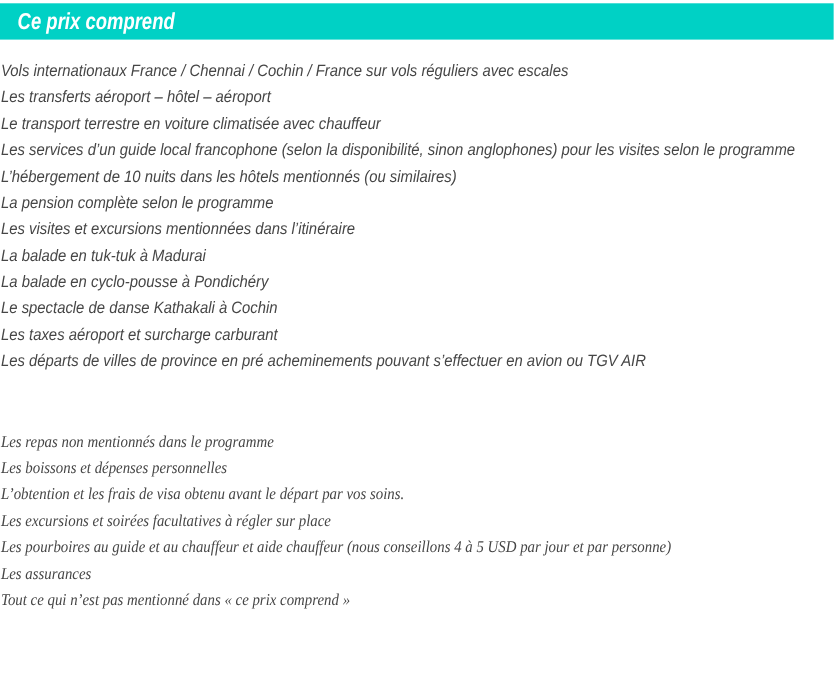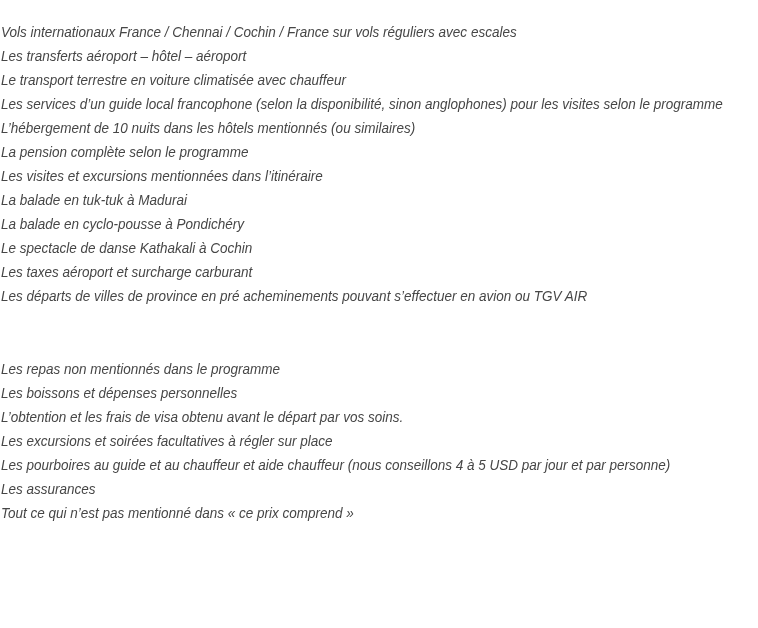--- a/index.html
+++ b/index.html
@@ -47,28 +47,32 @@
     white-space: nowrap;
     padding-left: 1px;
     transform: scaleX(0.9);
     transform-origin: 0 50%;
   }
   .section + .section {
     margin-top: 49px;
   }
   .section + .section .item-list {
     margin-top: 22px;
+    font-family: Liberation Serif, serif;
   }
 </style>
 </head>
 <body>
 
 <div class="page">
 
   <section class="section">
+    <header class="section-bar">
+      <h2 class="section-title">Ce prix comprend</h2>
+    </header>
     <ul class="item-list">
         <li>Vols internationaux France / Chennai / Cochin / France sur vols réguliers avec escales</li>
         <li>Les transferts aéroport – hôtel – aéroport</li>
         <li>Le transport terrestre en voiture climatisée avec chauffeur</li>
         <li>Les services d’un guide local francophone (selon la disponibilité, sinon anglophones) pour les visites selon le programme</li>
         <li>L’hébergement de 10 nuits dans les hôtels mentionnés (ou similaires)</li>
         <li>La pension complète selon le programme</li>
         <li>Les visites et excursions mentionnées dans l’itinéraire</li>
         <li>La balade en tuk-tuk à Madurai</li>
         <li>La balade en cyclo-pousse à Pondichéry</li>

